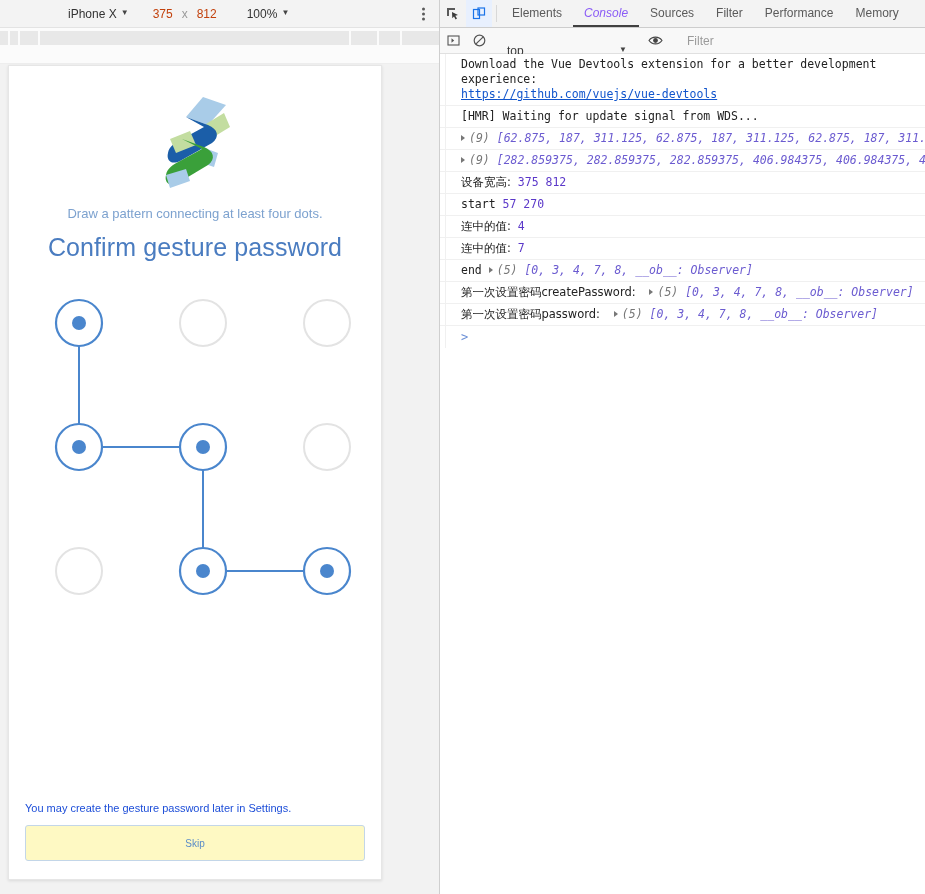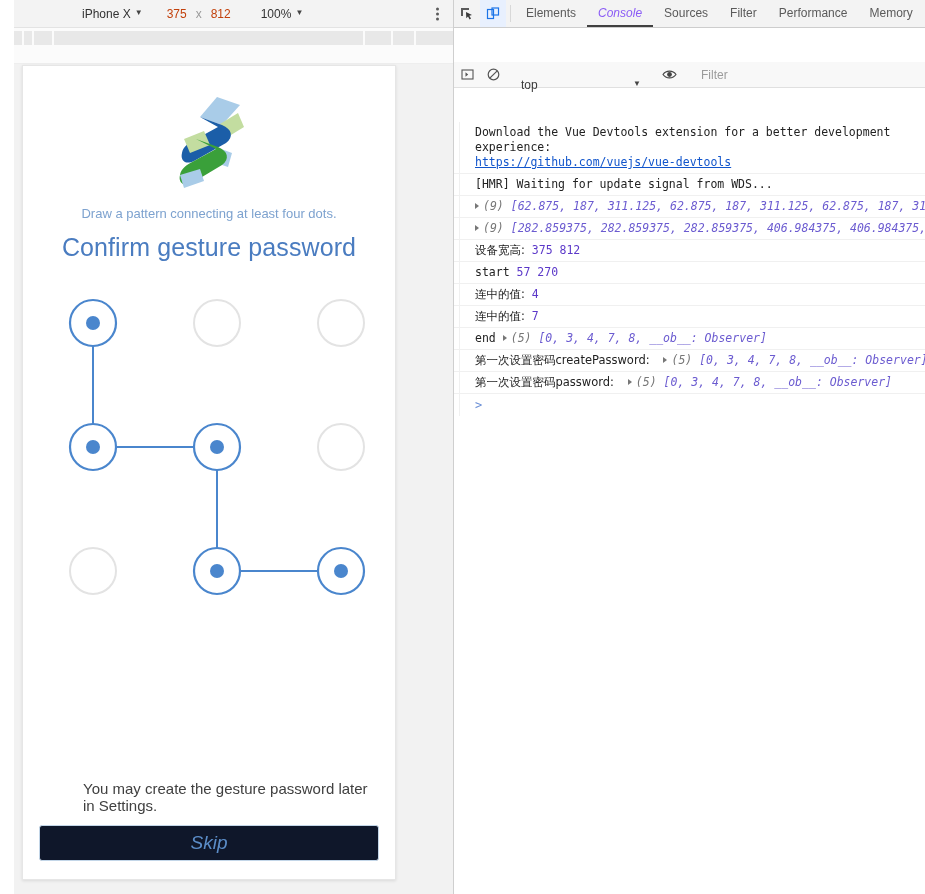--- a/index.html
+++ b/index.html
@@ -2,21 +2,21 @@
 <html><head>
 <meta charset="utf-8">
 <style>
   * { box-sizing: border-box; margin: 0; padding: 0; }
   html, body {
     width: 925px; height: 894px;
     overflow: hidden;
     background: #ffffff;
     font-family: "Liberation Sans", sans-serif;
   }
-  #root { position: relative; width: 925px; height: 894px; display: flex; padding-left: 14px; }
+  #root { position: relative; width: 925px; height: 894px; display: flex; }
 
   
   #device-pane {
     position: relative;
     width: 440px; height: 894px;
     background: #f2f2f2;
     border-right: 1px solid #cfcfcf;
     flex: 0 0 440px;
   }
   #device-toolbar {
@@ -84,41 +84,39 @@
     color: #7da2cf;
     font-weight: 400;
   }
 
   
   #gesture-area { position: relative; width: 100%; height: 330px; margin-top: 20px; }
   #gesture-svg { position: absolute; left: 0; top: 0; }
 
   
   #footer { position: absolute; left: 0; bottom: 0; width: 100%; padding: 0 16px 18px 16px; }
-  #footer-note { font-size: 15px; color: #404040; margin-bottom: 11px; margin-left: 44px; }
+  #footer-note { font-size: 11px; color: #1d4ed8; margin-bottom: 11px; }
   #skip-btn {
     display: block; width: 100%; height: 36px;
-    background: #0f172a;
+    background: #fef9c3;
     border: 1px solid #c3d6e8;
     border-radius: 3px;
     color: #5b8dc8;
-    font-size: 19px;
+    font-size: 10px;
     font-family: "Liberation Sans", sans-serif;
     cursor: pointer;
-    font-style: italic;
   }
 
   
   #devtools {
     position: relative;
     flex: 1 1 auto; height: 846px;
     background: #ffffff;
     display: flex; flex-direction: column;
     overflow: hidden;
-    gap: 34px;
   }
   #dev-tabbar {
     height: 28px; min-height: 28px;
     display: flex; align-items: stretch;
     background: #f3f3f3;
     border-bottom: 1px solid #cdcdcd;
     font-size: 12px;
   }
   .dev-icon-btn {
     width: 26px; display: flex; align-items: center; justify-content: center;

